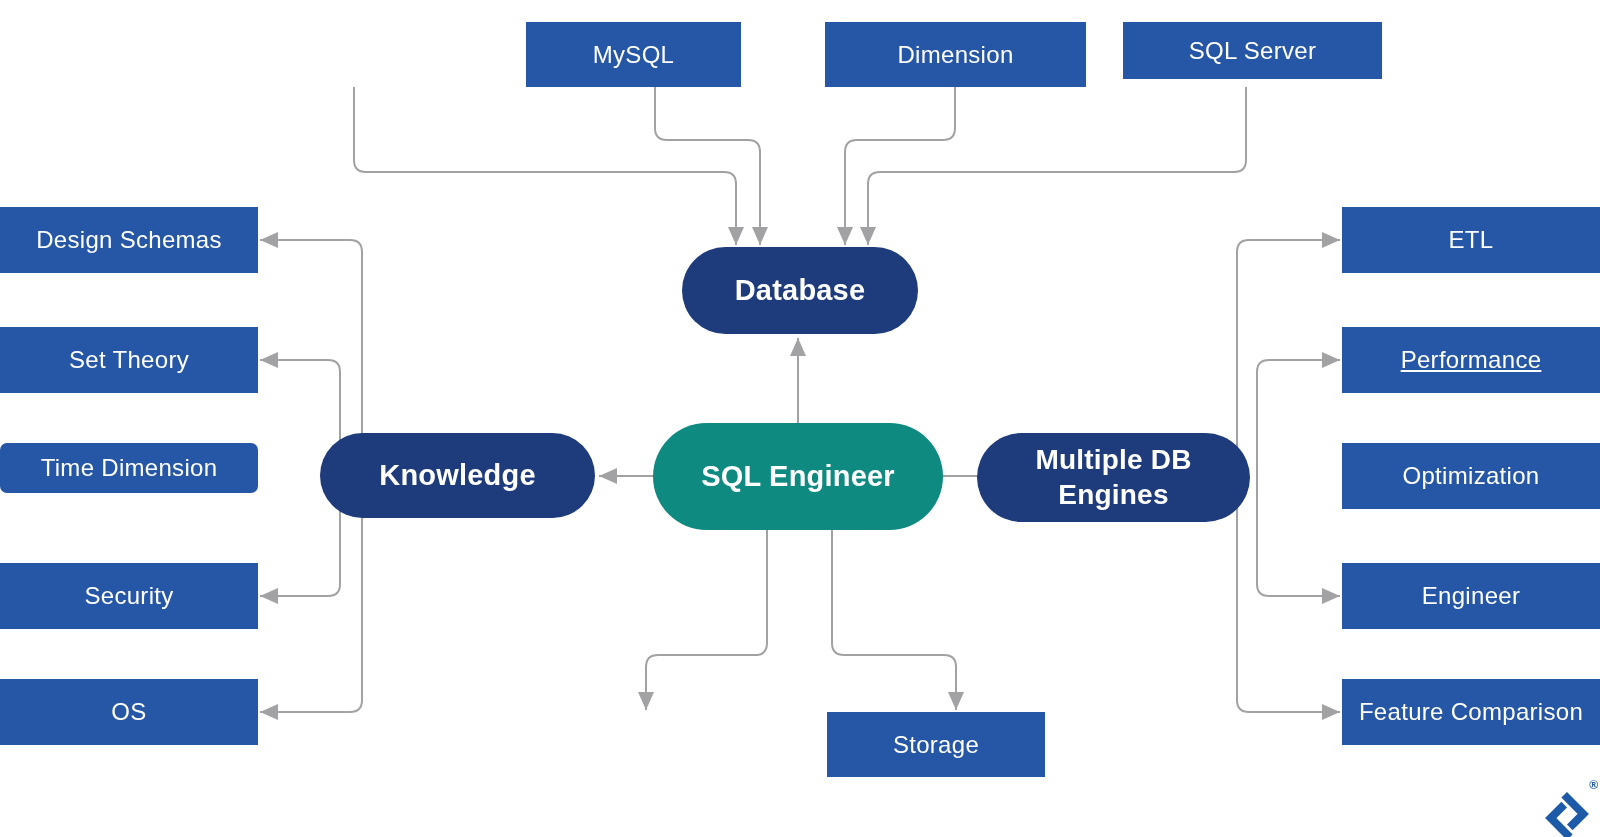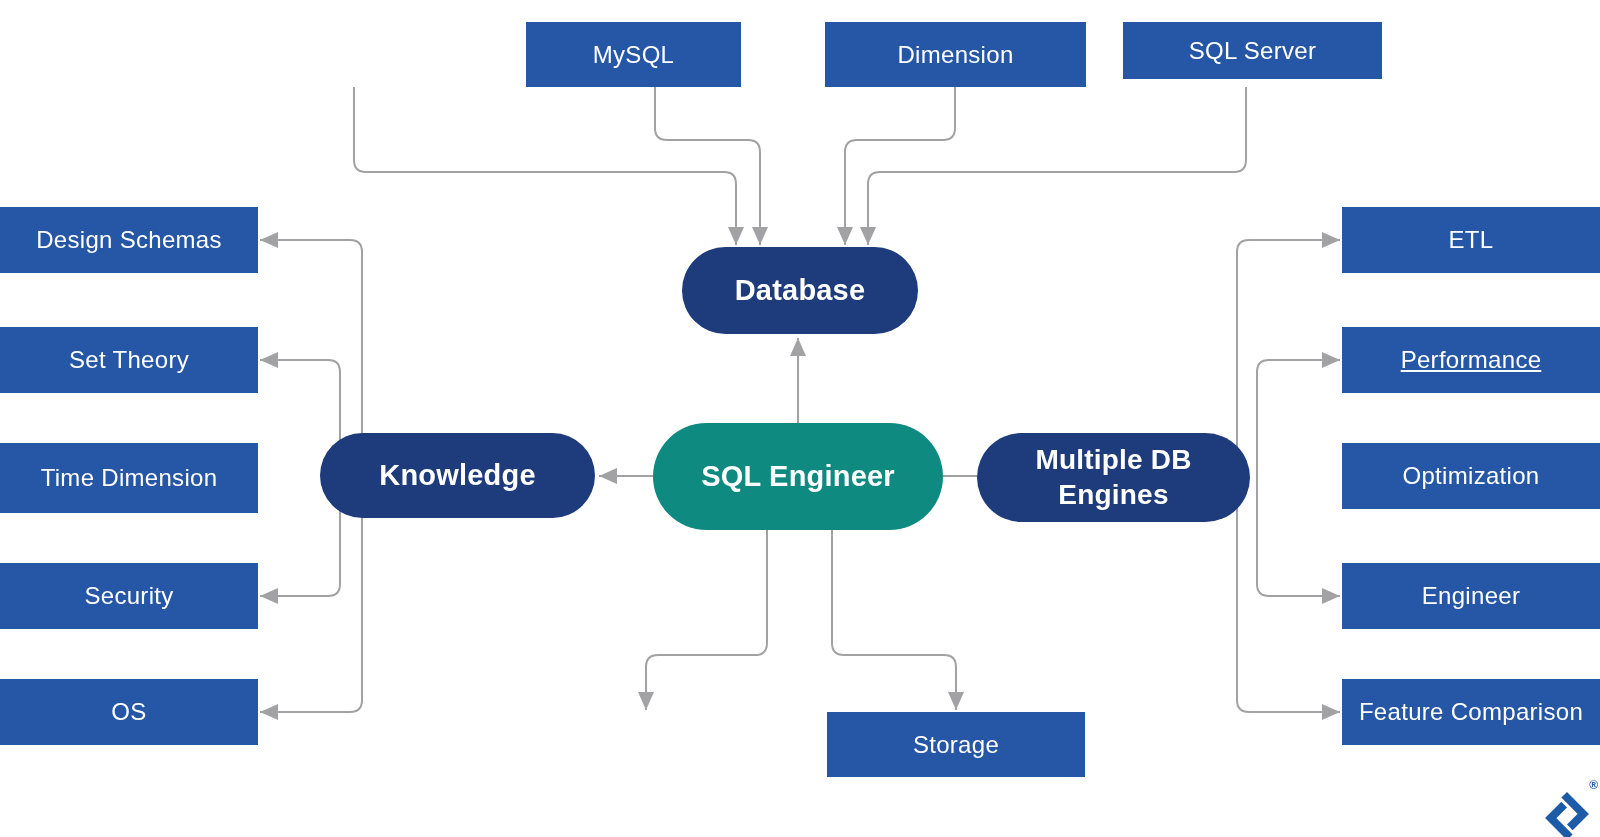--- a/index.html
+++ b/index.html
@@ -57,31 +57,31 @@
       <path d="M 1340 360 L 1269 360 Q 1257 360 1257 372 L 1257 584 Q 1257 596 1269 596 L 1340 596" marker-start="url(#ah)" marker-end="url(#ah)"></path>
     </g>
   </svg>
 
   <div class="node box" style="left:526px;top:22px;width:215px;height:65px;text-align:right;">MySQL</div>
   <div class="node box" style="left:825px;top:22px;width:261px;height:65px;">Dimension</div>
   <div class="node box" style="left:1117px;top:22px;width:259px;height:57px;margin-left:6px;">SQL Server</div>
 
   <div class="node box" style="left:0;top:207px;width:258px;height:66px;">Design Schemas</div>
   <div class="node box" style="left:0;top:327px;width:258px;height:66px;">Set Theory</div>
-  <div class="node box" style="left:0;top:443px;width:258px;height:70px;">Time Dimension</div>
+  <div class="node box" style="left:0;top:443px;width:258px;height:50px;border-radius:7px;">Time Dimension</div>
   <div class="node box" style="left:0;top:563px;width:258px;height:66px;">Security</div>
   <div class="node box" style="left:0;top:679px;width:258px;height:66px;">OS</div>
 
   <div class="node box" style="left:1342px;top:207px;width:258px;height:66px;">ETL</div>
   <div class="node box" style="left:1342px;top:327px;width:258px;height:66px;text-decoration:underline;">Performance</div>
   <div class="node box" style="left:1342px;top:443px;width:258px;height:66px;">Optimization</div>
   <div class="node box" style="left:1342px;top:563px;width:258px;height:66px;">Engineer</div>
   <div class="node box" style="left:1342px;top:679px;width:258px;height:66px;">Feature Comparison</div>
 
-  <div class="node box" style="left:827px;top:712px;width:258px;height:65px;">Storage</div>
+  <div class="node box" style="left:827px;top:712px;width:218px;height:65px;">Storage</div>
 
   <div class="node pill" style="left:682px;top:247px;width:236px;height:87px;border-radius:44px;">Database</div>
   <div class="node pill" style="left:320px;top:433px;width:275px;height:85px;border-radius:43px;">Knowledge</div>
   <div class="node pill multi" style="left:977px;top:433px;width:273px;height:89px;border-radius:45px;">Multiple DB Engines</div>
   <div class="node pill center" style="left:653px;top:423px;width:290px;height:107px;border-radius:54px;">SQL Engineer</div>
 
   <div class="logo" style="left:1537px;top:786px;width:60px;height:60px;">
     <svg width="60" height="60" viewBox="0 0 60 60">
       <g transform="rotate(45 30 30)" stroke="#1d5aa8" stroke-width="8" fill="none">
         <path d="M 13 17 H 40 V 36"></path>

